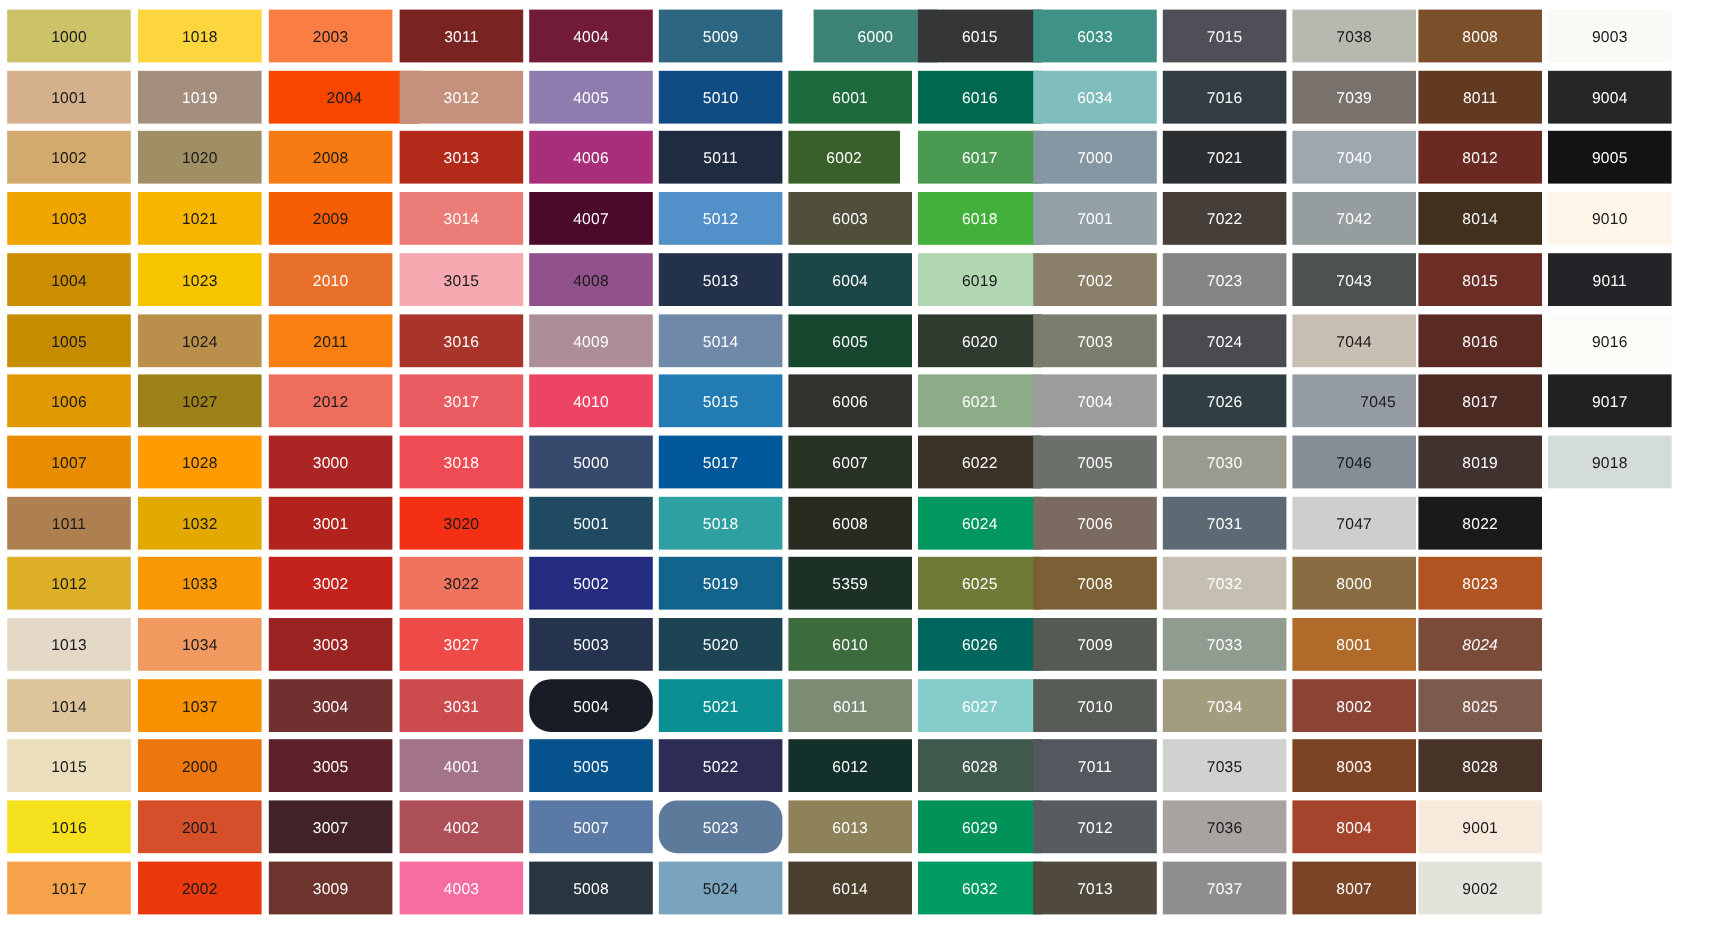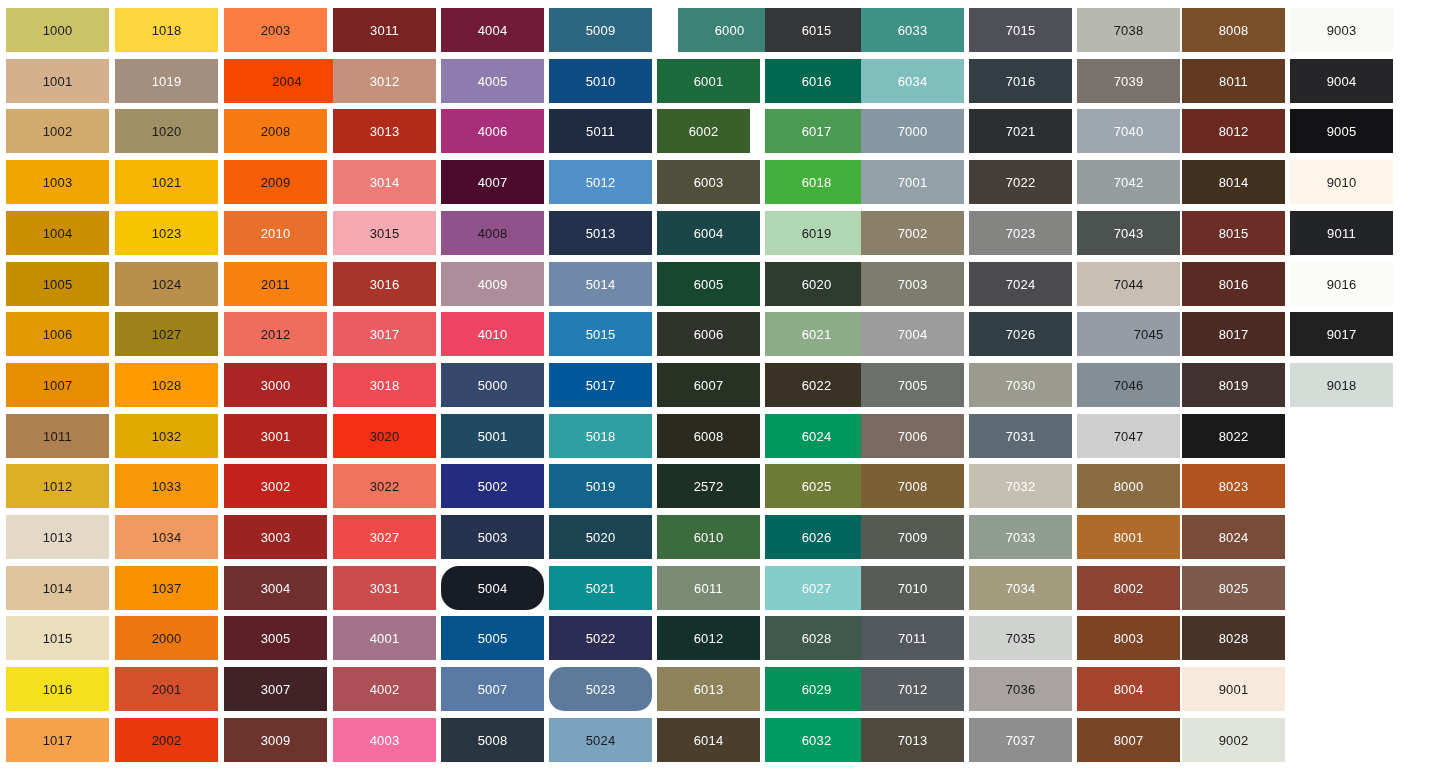--- a/index.html
+++ b/index.html
@@ -354,21 +354,21 @@
       <div class="swatch light-text" title="6006" style="top: 312px; width: 103px; height: 44px; background: rgb(48, 50, 44);">
         <span class="code">6006</span>
       </div>
       <div class="swatch light-text" title="6007" style="top: 363px; width: 103px; height: 44px; background: rgb(39, 50, 37);">
         <span class="code">6007</span>
       </div>
       <div class="swatch light-text" title="6008" style="top: 414px; width: 103px; height: 44px; background: rgb(43, 42, 32);">
         <span class="code">6008</span>
       </div>
       <div class="swatch light-text" title="6009" style="top: 464px; width: 103px; height: 44px; background: rgb(29, 48, 37);">
-        <span class="code">2572</span>
+        <span class="code">5359</span>
       </div>
       <div class="swatch light-text" title="6010" style="top: 515px; width: 103px; height: 44px; background: rgb(60, 107, 62);">
         <span class="code">6010</span>
       </div>
       <div class="swatch light-text" title="6011" style="top: 566px; width: 103px; height: 44px; background: rgb(124, 140, 116);">
         <span class="code">6011</span>
       </div>
       <div class="swatch light-text" title="6012" style="top: 616px; width: 103px; height: 44px; background: rgb(19, 48, 42);">
         <span class="code">6012</span>
       </div>
@@ -591,21 +591,21 @@
       </div>
       <div class="swatch light-text" title="8019" style="top: 363px; width: 103px; height: 44px; background: rgb(65, 50, 47);">
         <span class="code">8019</span>
       </div>
       <div class="swatch light-text" title="8022" style="top: 414px; width: 103px; height: 44px; background: rgb(26, 26, 26);">
         <span class="code">8022</span>
       </div>
       <div class="swatch light-text" title="8023" style="top: 464px; width: 103px; height: 44px; background: rgb(178, 84, 33);">
         <span class="code">8023</span>
       </div>
-      <div class="swatch light-text" title="8024" style="top: 515px; width: 103px; height: 44px; background: rgb(122, 75, 56);">
+      <div class="swatch light-text" title="8024" style="top: 515px; width: 103px; height: 44px; background: rgb(122, 75, 56); font-style: italic;">
         <span class="code">8024</span>
       </div>
       <div class="swatch light-text" title="8025" style="top: 566px; width: 103px; height: 44px; background: rgb(125, 91, 76);">
         <span class="code">8025</span>
       </div>
       <div class="swatch light-text" title="8028" style="top: 616px; width: 103px; height: 44px; background: rgb(71, 51, 40);">
         <span class="code">8028</span>
       </div>
       <div class="swatch dark-text" title="9001" style="top: 667px; width: 103px; height: 44px; background: rgb(247, 234, 220);">
         <span class="code">9001</span>

